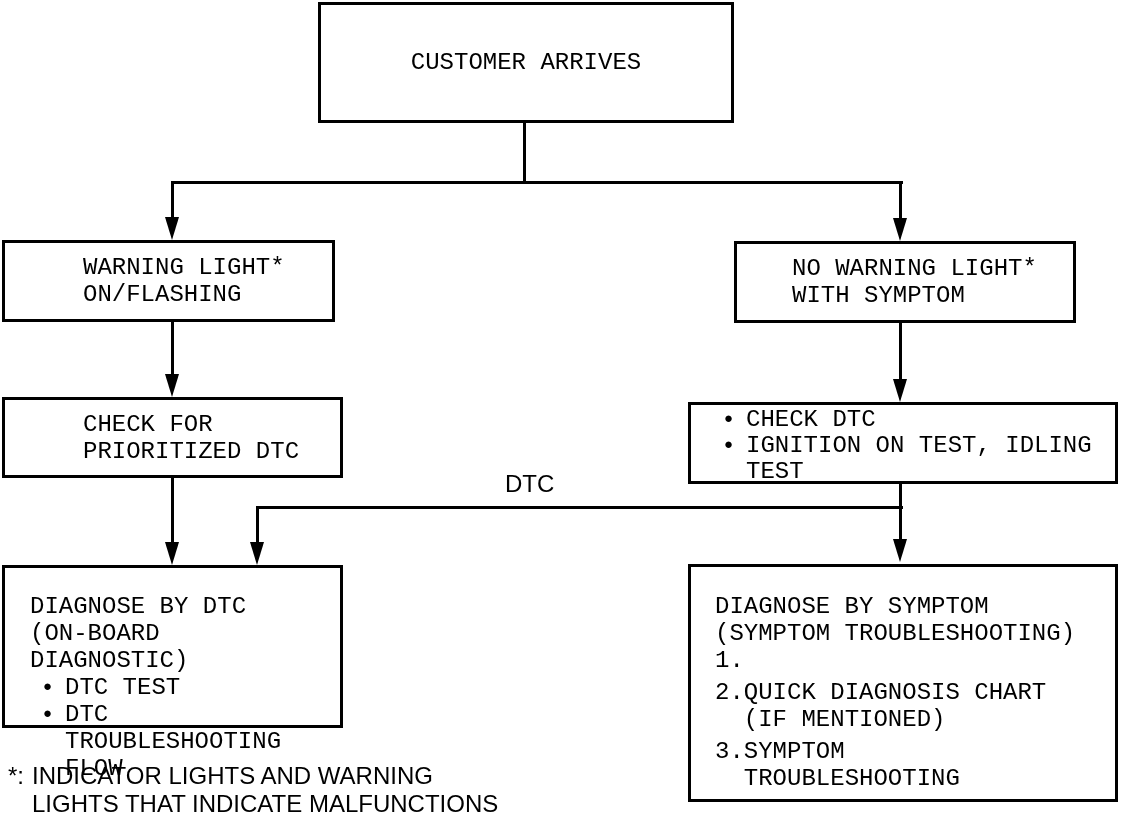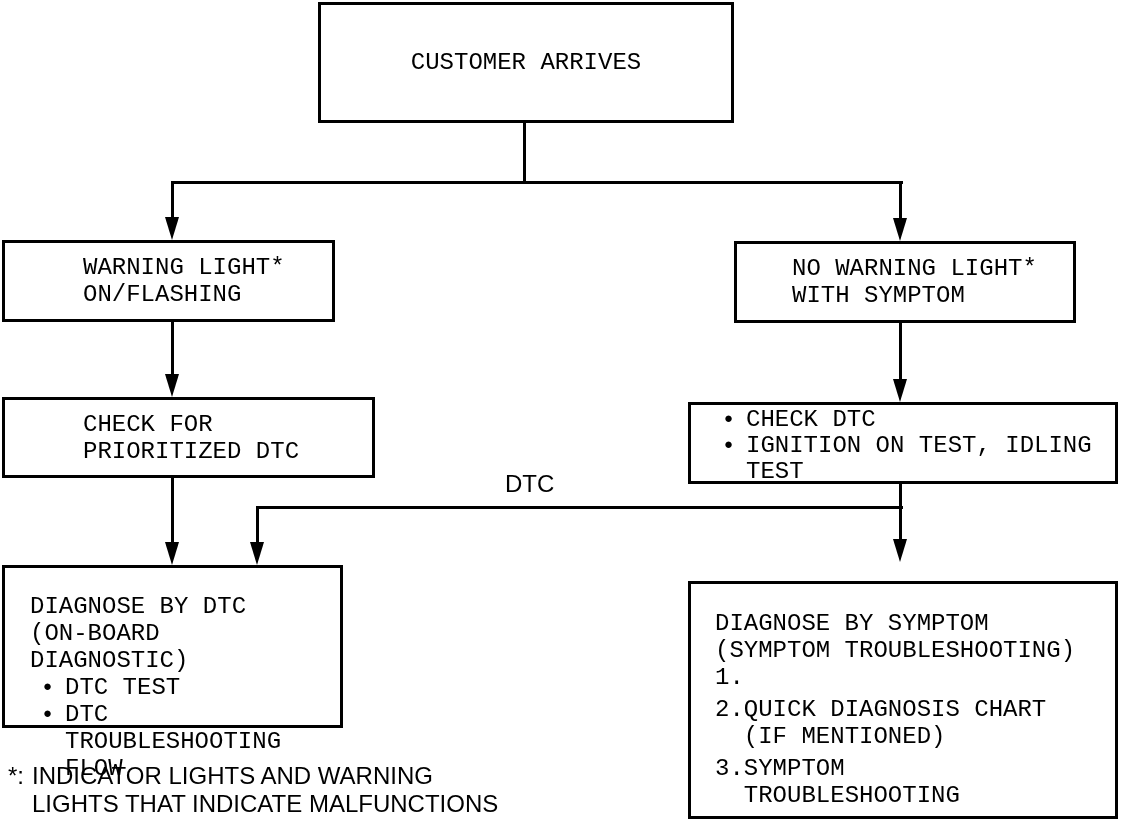--- a/index.html
+++ b/index.html
@@ -36,25 +36,25 @@
   .num{flex:0 0 25px;}
   .gap-top{margin-top:5px;}
   .edge-label{position:absolute;line-height:27px;}
   .footnote{position:absolute;left:8px;top:762px;display:flex;line-height:28px;}
   .footnote-marker{flex:0 0 24px;}
 
   
   #box-customer{left:318px;top:2px;width:416px;height:121px;}
   #box-warning{left:2px;top:240px;width:333px;height:82px;padding-left:78px;}
   #box-nowarning{left:716px;top:241px;width:342px;height:82px;padding-left:55px;margin-left:18px;}
-  #box-checkpri{left:2px;top:397px;width:373px;height:81px;padding-left:78px;}
+  #box-checkpri{left:2px;top:397px;width:341px;height:81px;padding-left:78px;}
   #box-checkdtc{left:688px;top:402px;width:430px;height:82px;padding:2px 8px 0 33px;line-height:26px;}
   #box-diagdtc{left:2px;top:565px;width:341px;height:163px;padding:25px 8px 0 25px;}
   #box-diagdtc .bullet-row{margin-left:13px;}
-  #box-diagsym{left:688px;top:581px;width:430px;height:238px;padding:26px 16px 0 24px;}
+  #box-diagsym{left:688px;top:564px;width:430px;height:238px;padding:26px 16px 0 24px;}
 
   
   #v-top{left:523px;top:123px;width:3px;height:61px;}
   #h-branch{left:171px;top:181px;width:732px;height:3px;}
   #v-l1{left:171px;top:181px;width:3px;height:38px;}
   #v-r1{left:899px;top:181px;width:3px;height:39px;}
   #v-l2{left:171px;top:321px;width:3px;height:55px;}
   #v-r2{left:899px;top:322px;width:3px;height:59px;}
   #v-l3{left:171px;top:477px;width:3px;height:67px;}
   #v-r3{left:899px;top:483px;width:3px;height:58px;}

